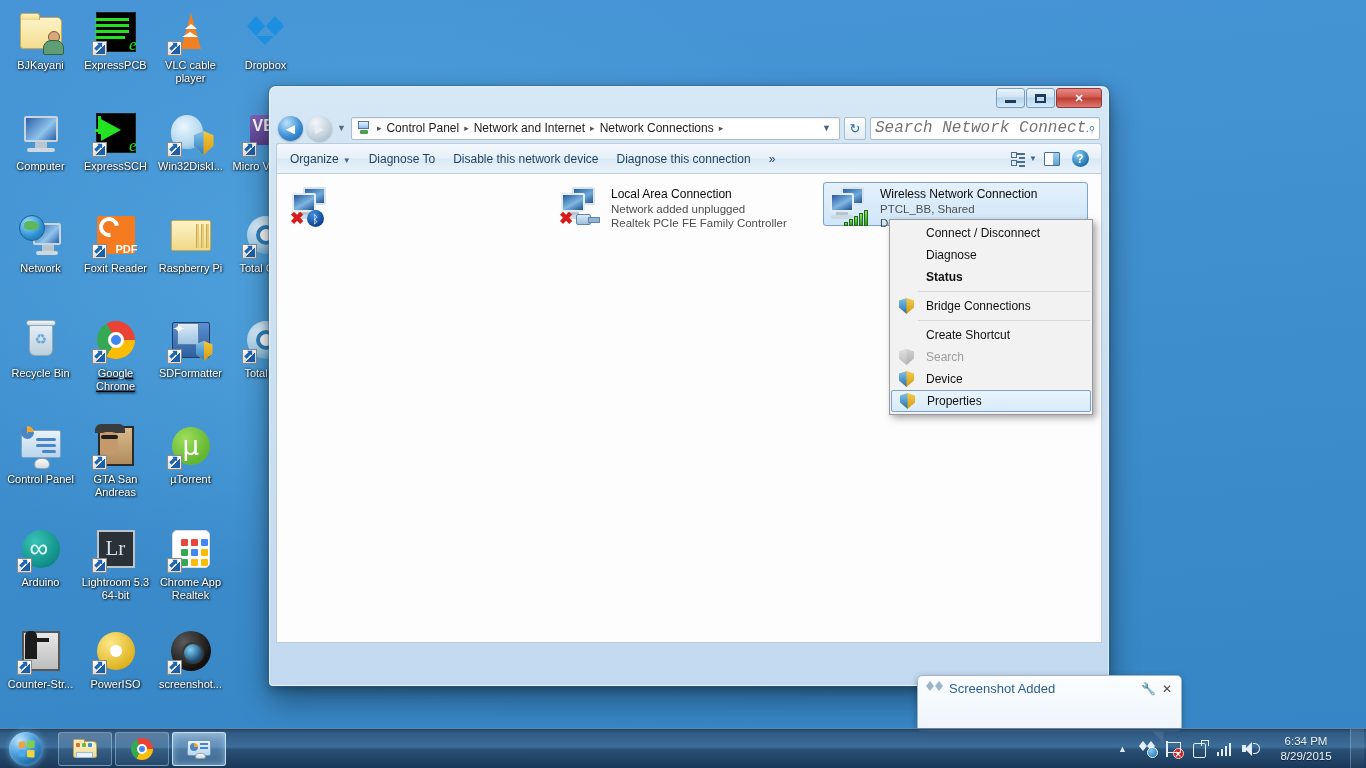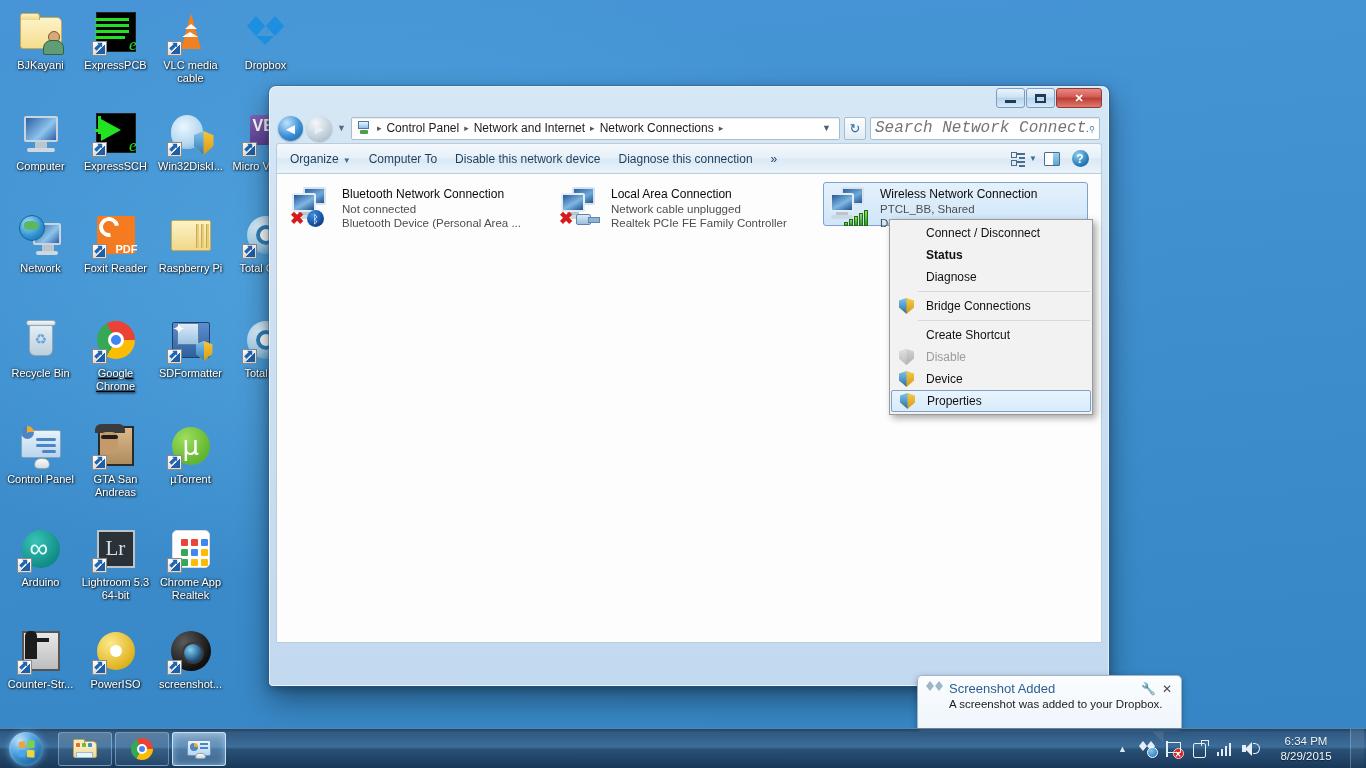--- a/index.html
+++ b/index.html
@@ -729,21 +729,21 @@
         </div>
         <div class="icon-label">ExpressPCB</div>
       </div>
       <div class="desk-icon" style="left: 153px; top: 4px;">
         <div class="icon-art">
           <span class="art-cone"></span>
           <span class="art-cone-s" style="left:18px;top:16px;"></span>
           <span class="art-cone-s" style="left:15px;top:24px;border-left-width:8px;border-right-width:8px;"></span>
           <span class="shortcut"></span>
         </div>
-        <div class="icon-label">VLC media cable</div>
+        <div class="icon-label">VLC cable player</div>
       </div>
       <div class="desk-icon" style="left: 228px; top: 4px;">
         <div class="icon-art">
           <span class="art-dropbox">
             <i style="left:0;top:0;border-bottom:10px solid #1d8fe0;"></i>
             <i style="left:19px;top:0;border-bottom:10px solid #1d8fe0;"></i>
             <i style="left:0;top:10px;border-top:10px solid #1d8fe0;"></i>
             <i style="left:19px;top:10px;border-top:10px solid #1d8fe0;"></i>
             <i style="left:9.5px;top:20px;border-top:9px solid #1d8fe0;"></i>
           </span>
@@ -982,21 +982,21 @@
       <div id="search-box">
         <input type="text" placeholder="Search Network Connections" style="">
         <span class="search-mag">⌕</span>
       </div>
     </div>
 
     <div id="toolbar">
       <div class="tb-item">
         <span>Organize</span><span class="tb-caret">▼</span>
       </div>
-      <div class="tb-item">Computer To</div>
+      <div class="tb-item">Diagnose To</div>
       <div class="tb-item">Disable this network device</div>
       <div class="tb-item">Diagnose this connection</div>
       <div class="tb-item">»</div>
 
       <div class="tb-right">
         <div class="tb-icon">
           <span class="views-icon">
             <span class="sq" style="top:0"></span>
               <span class="sq" style="top:8px"></span>
             <i style="top:1px"></i>
@@ -1018,39 +1018,34 @@
     <div id="content">
       <div id="conn-list">
           <div class="conn">
             <div class="conn-icon">
               <span class="pc-back"></span>
               <span class="pc-front"></span>
               <span class="pc-stand"></span>
               <span class="pc-base"></span>
               <span class="red-x">✖</span>
               <span class="bt-badge">ᛒ</span>
-            </div>
-            <div class="conn-txt">
-              <div class="conn-name">Bluetooth Network Connection</div>
-              <div class="conn-sub">Not connected</div>
-              <div class="conn-sub">Bluetooth Device (Personal Area ...</div>
             </div>
           </div>
           <div class="conn">
             <div class="conn-icon">
               <span class="pc-back"></span>
               <span class="pc-front"></span>
               <span class="pc-stand"></span>
               <span class="pc-base"></span>
               <span class="red-x">✖</span>
               <span class="cable-badge"></span>
             </div>
             <div class="conn-txt">
               <div class="conn-name">Local Area Connection</div>
-              <div class="conn-sub">Network cable unplugged</div>
+              <div class="conn-sub">Network added unplugged</div>
               <div class="conn-sub">Realtek PCIe FE Family Controller</div>
             </div>
           </div>
           <div class="conn selected">
             <div class="conn-icon">
               <span class="pc-back"></span>
               <span class="pc-front"></span>
               <span class="pc-stand"></span>
               <span class="pc-base"></span>
               <span class="bars-badge">
@@ -1069,45 +1064,45 @@
           </div>
         </div>
     </div>
   </div>
 
   <div id="ctx-menu">
       <div class="ctx-item">
         <span class="ico"></span>
         <span class="lbl">Connect / Disconnect</span>
       </div>
+      <div class="ctx-item">
+        <span class="ico"></span>
+        <span class="lbl">Diagnose</span>
+      </div>
       <div class="ctx-item bold">
         <span class="ico"></span>
         <span class="lbl">Status</span>
-      </div>
-      <div class="ctx-item">
-        <span class="ico"></span>
-        <span class="lbl">Diagnose</span>
       </div>
       <div class="ctx-sep"></div>
       <div class="ctx-item">
         <span class="ico">
           <span class="uac-shield"></span>
         </span>
         <span class="lbl">Bridge Connections</span>
       </div>
       <div class="ctx-sep"></div>
       <div class="ctx-item">
         <span class="ico"></span>
         <span class="lbl">Create Shortcut</span>
       </div>
       <div class="ctx-item disabled">
         <span class="ico">
           <span class="uac-shield gray"></span>
         </span>
-        <span class="lbl">Disable</span>
+        <span class="lbl">Search</span>
       </div>
       <div class="ctx-item">
         <span class="ico">
           <span class="uac-shield"></span>
         </span>
         <span class="lbl">Device</span>
       </div>
       <div class="ctx-item highlight">
         <span class="ico">
           <span class="uac-shield"></span>
@@ -1121,21 +1116,20 @@
       <span class="db-logo">
         <i style="left:0;top:0;border-bottom:5px solid #9fb6c8;"></i>
         <i style="left:8.5px;top:0;border-bottom:5px solid #9fb6c8;"></i>
         <i style="left:0;top:5px;border-top:5px solid #9fb6c8;"></i>
         <i style="left:8.5px;top:5px;border-top:5px solid #9fb6c8;"></i>
       </span>
       <span id="balloon-title">Screenshot Added</span>
       <span class="balloon-btn">🔧</span>
       <span class="balloon-btn">✕</span>
     </div>
-    <div id="balloon-body">A screenshot was added to your Dropbox.</div>
   </div>
 
   <div id="taskbar">
     <div id="start-orb">
       <span class="orb">
         <span class="orb-flag">
           <i style="background:#f2a23c"></i>
             <i style="background:#7fd04a"></i>
           <i style="background:#4aa8e8"></i>
             <i style="background:#f3d63c"></i>

